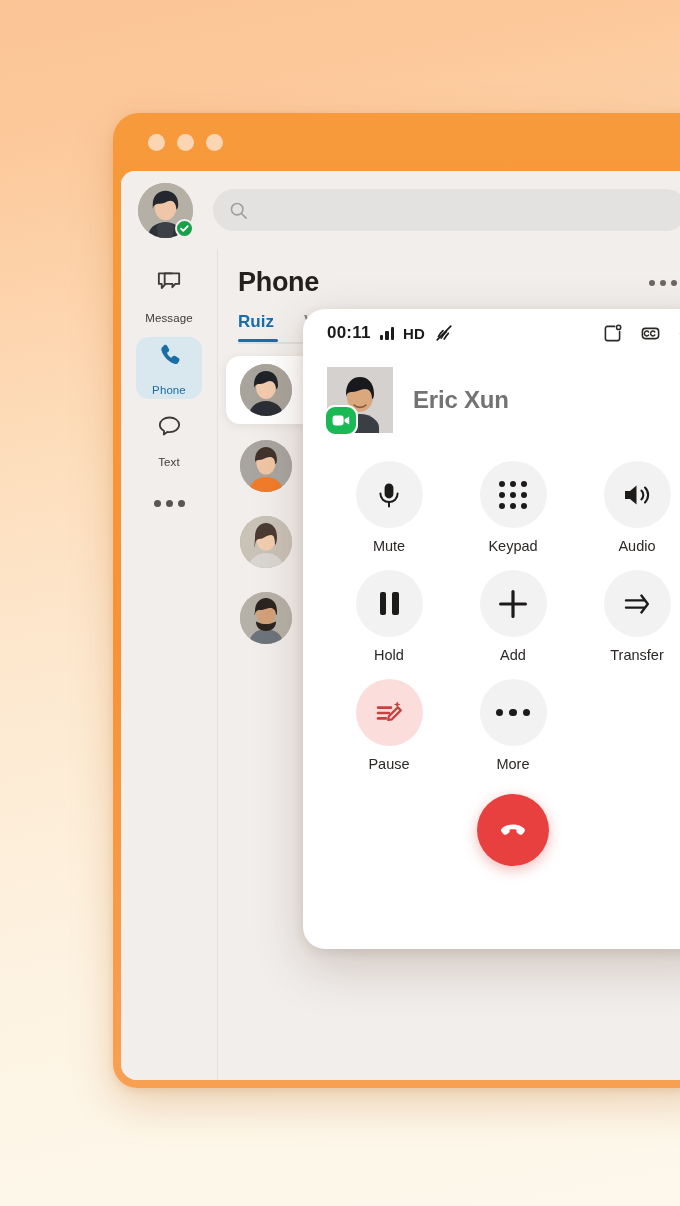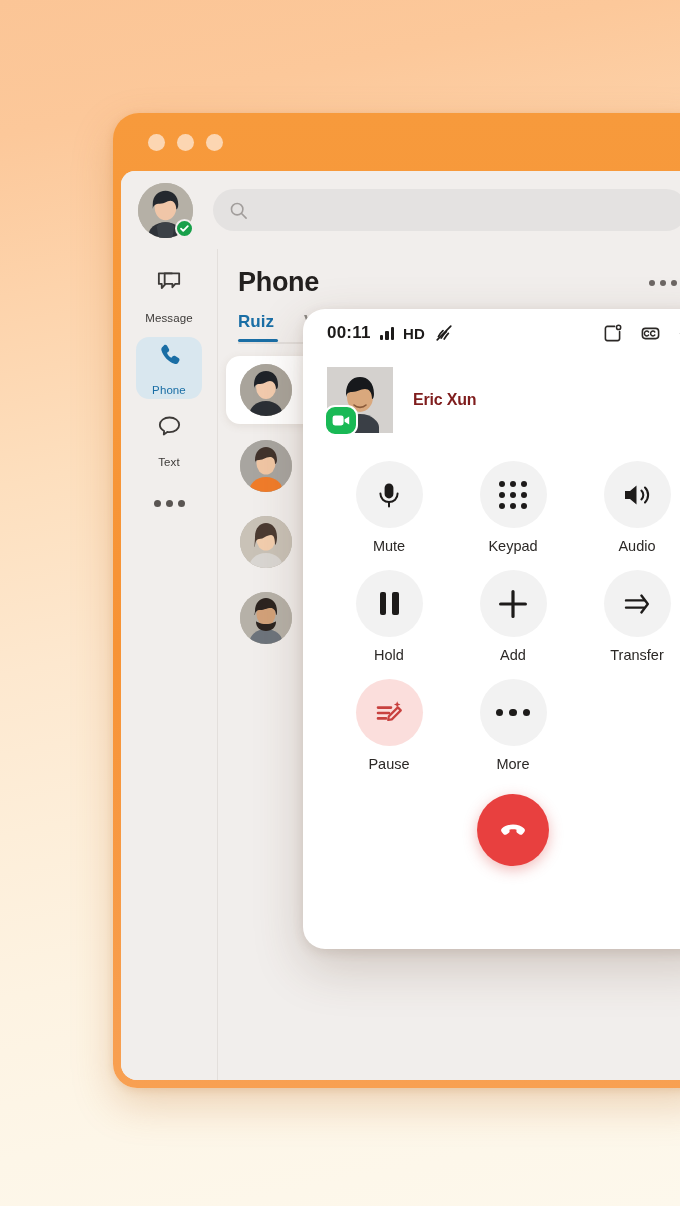--- a/index.html
+++ b/index.html
@@ -177,21 +177,21 @@
   #cp-caller-av { position: relative; width: 66px; height: 66px; flex: 0 0 auto; }
   #cp-caller-av .av { background: #d2cfcc; }
   #cp-video-badge {
     position: absolute; left: -3px; bottom: -3px;
     width: 34px; height: 31px; border-radius: 11px;
     background: #19b955; display: flex; align-items: center; justify-content: center;
     border: 2.5px solid #fff;
   }
   #cp-video-badge svg { width: 18px; height: 13px; }
   #cp-caller-info { flex: 1 1 auto; min-width: 0; }
-  #cp-caller-name { font-size: 16px; font-weight: bold; color: #7f1d1d; letter-spacing: -.2px; }
+  #cp-caller-name { font-size: 24px; font-weight: bold; color: #737373; letter-spacing: -.2px; }
   .ph-bar { height: 9px; border-radius: 5px; background: #e9e8e7; margin-top: 9px; }
   .ph-bar.a { width: 98px; }
   .ph-bar.b { width: 183px; }
 
   #cp-grid {
     margin-top: 28px;
     display: grid;
     grid-template-columns: repeat(3, 1fr);
     row-gap: 16px;
   }

